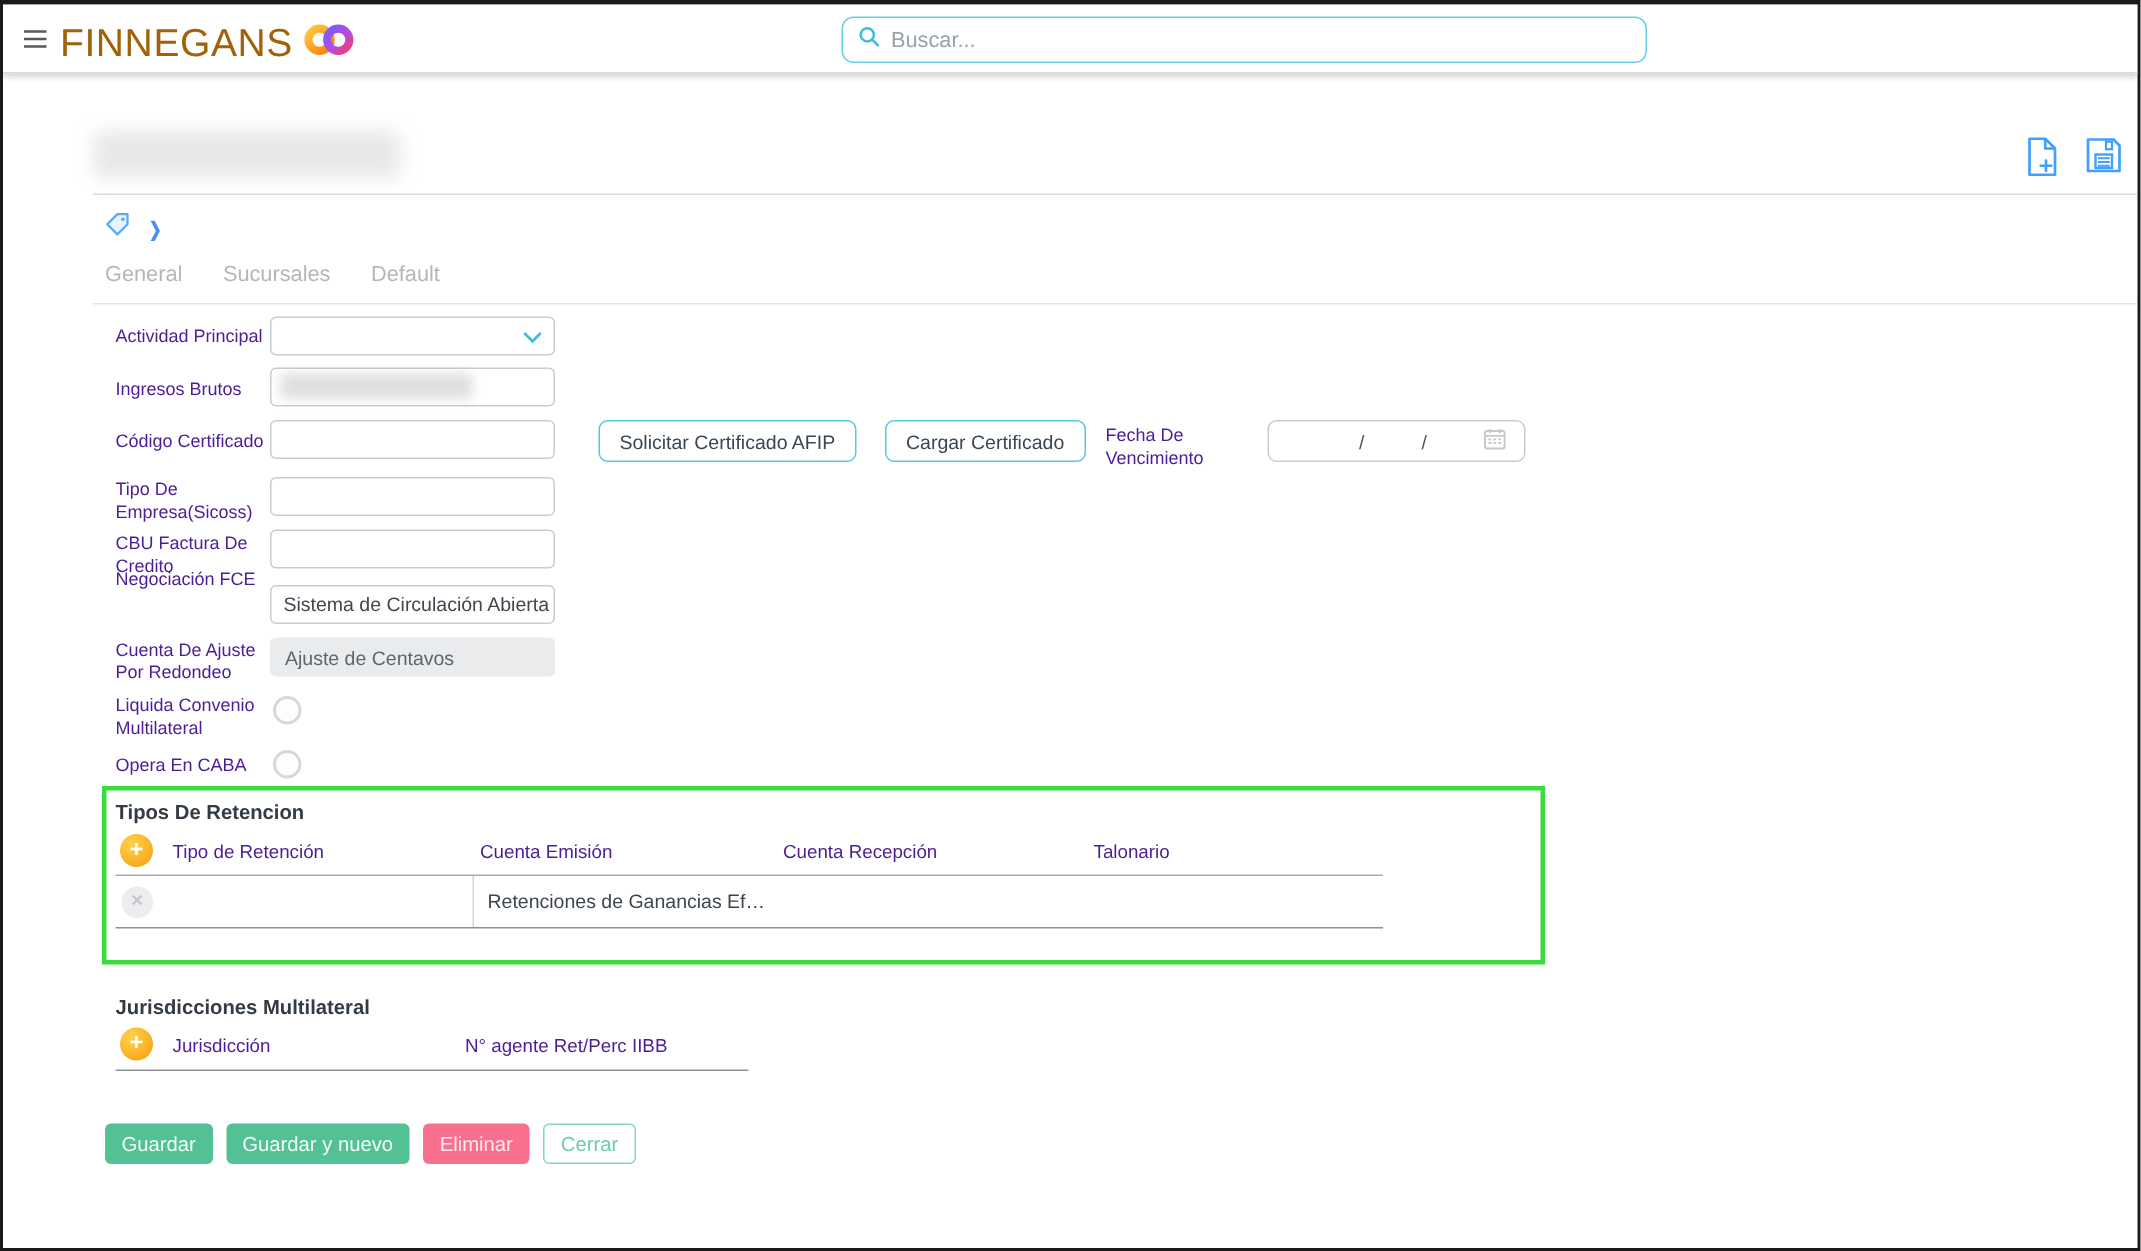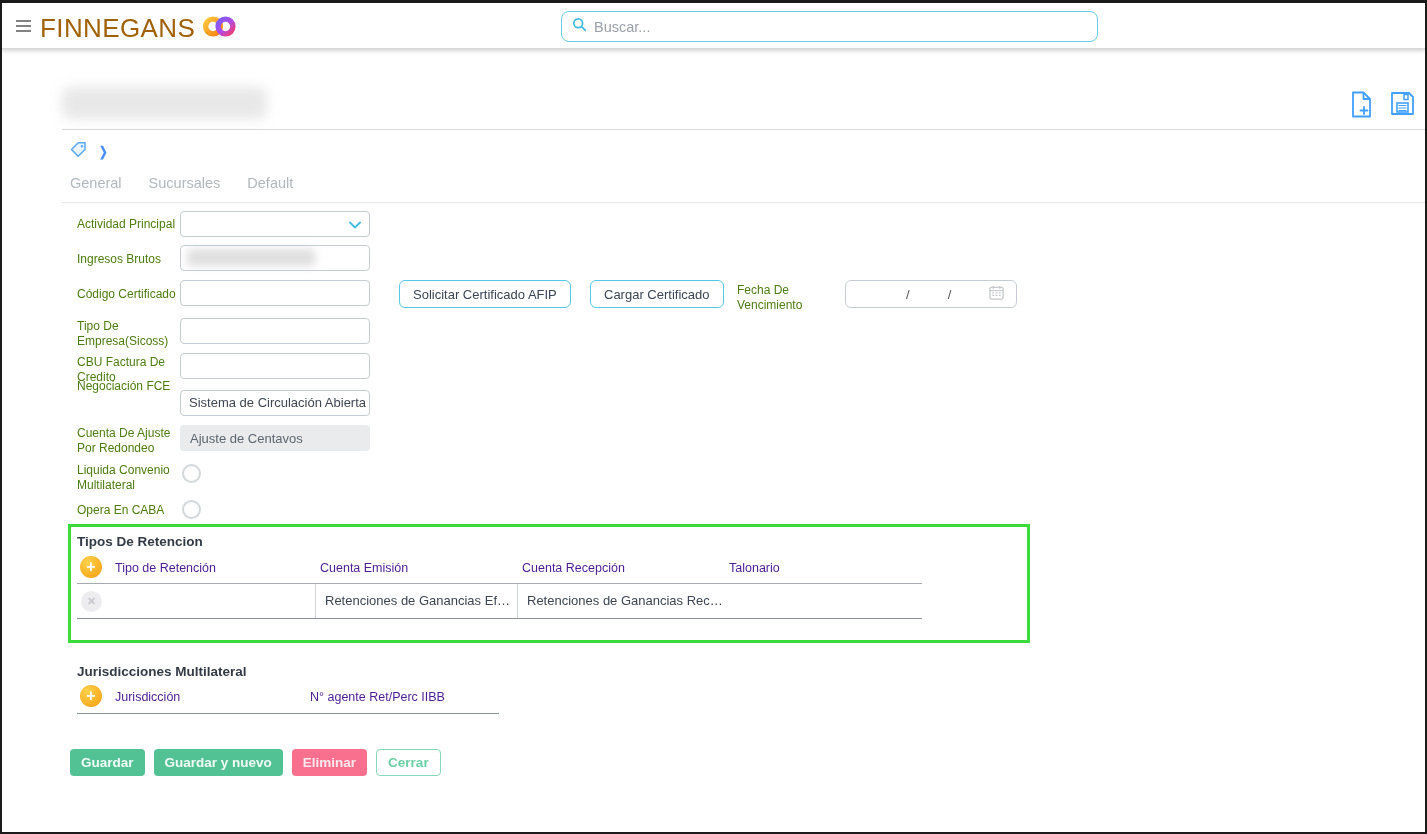--- a/index.html
+++ b/index.html
@@ -47,21 +47,21 @@
     border-bottom:1px solid #e3e3e3; display:flex; gap:27px; padding-left:8px;margin-top:12px;
   }
   .tab { font-size:14.5px; color:#b3b7bb; cursor:pointer; position:relative; padding-bottom:9px; white-space:nowrap; }
   .tab.active { color:#26354c; font-weight:700; }
   .tab.active::after {
     content:""; position:absolute; left:0; right:0; bottom:-2px; height:4px; background:#29b7d6;
   }
 
   
   .flabel {
-    position:absolute; left:75px; width:102px; font-size:12px; color:#4d7c0f; line-height:1.25;
+    position:absolute; left:75px; width:102px; font-size:12px; color:#4c1d95; line-height:1.25;
   }
   .finput {
     position:absolute; left:178px; width:190px; height:26px;
     border:1px solid #c7ccd1; border-radius:4px; background:#fff;
     font-size:13px; color:#3f4750; padding:0 8px;
     font-family:"Liberation Sans",sans-serif; outline:none;
     white-space:nowrap; overflow:hidden;
   }
   .fselect { display:flex; align-items:center; cursor:pointer; }
   .fselect .chev { margin-left:auto; }
@@ -115,21 +115,21 @@
     position:absolute; font-size:13px; color:#3d4650; height:34px; line-height:34px;
     padding-left:9px; white-space:nowrap; overflow:hidden; text-overflow:ellipsis;
     border-left:1px solid #d3d6d9; cursor:text;
   }
 
   
   .footer-btns { position:absolute; left:68px; top:746px; display:flex; gap:9px; }
   .btn {
     height:27px; border-radius:4px; font-size:13.5px; padding:0 11px;
     font-family:"Liberation Sans",sans-serif; border:none; cursor:pointer;
-    display:flex; align-items:center; justify-content:center;font-weight:bold;
+    display:flex; align-items:center; justify-content:center;
   }
   .btn-green { background:#52c194; color:#f2fbf7; }
   .btn-pink  { background:#f9708e; color:#ffe9ee; }
   .btn-ghost { background:#fff; border:1px solid #84d8b8; color:#6bcfa7; }
 </style>
 </head>
 <body>
 
 <div class="viewport">
 
@@ -266,21 +266,20 @@
 
   <span class="plus-circle" style="left:78px; top:553px;">+</span>
   <div class="gridhead" style="left:113px; top:558px;">Tipo de Retención</div>
   <div class="gridhead" style="left:318px; top:558px;">Cuenta Emisión</div>
   <div class="gridhead" style="left:520px; top:558px;">Cuenta Recepción</div>
   <div class="gridhead" style="left:727px; top:558px;">Talonario</div>
   <div class="gridline" style="left:75px; top:580px; width:845px;"></div>
 
   <span class="x-circle" style="left:79px; top:588px;">✕</span>
   <div class="gridcell" style="left:313px; top:581px; width:202px;">Retenciones de Ganancias Efec…</div>
-  <div class="gridcell" style="left:515px; top:581px; width:207px;">Retenciones de Ganancias Reci…</div>
   <div class="gridcell" style="left:722px; top:581px; width:198px; border-left:none;"></div>
   <div class="gridline dark" style="left:75px; top:615px; width:845px;"></div>
 
   <div class="section-title" style="top:661px">Jurisdicciones Multilateral</div>
   <span class="plus-circle" style="left:78px; top:682px;">+</span>
   <div class="gridhead" style="left:113px; top:687px;">Jurisdicción</div>
   <div class="gridhead" style="left:308px; top:687px;">N° agente Ret/Perc IIBB</div>
   <div class="gridline dark" style="left:75px; top:710px; width:422px;"></div>
 
   <div class="footer-btns">

